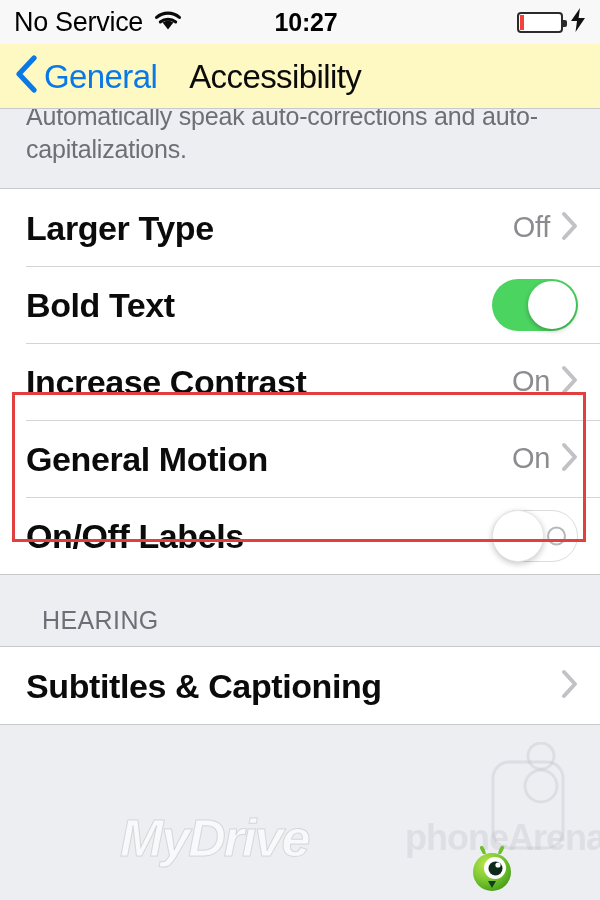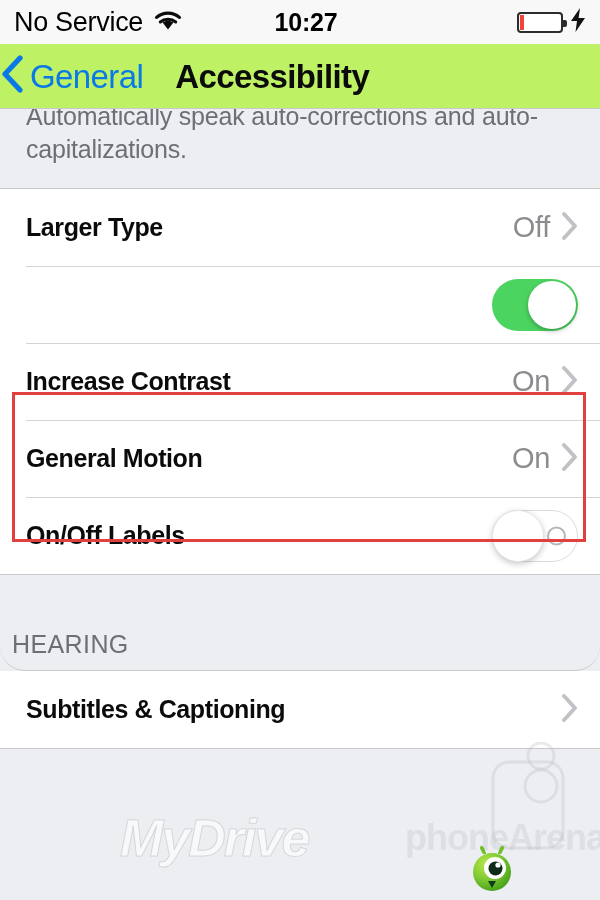--- a/index.html
+++ b/index.html
@@ -88,41 +88,42 @@
   }
   .bolt-icon {
     margin-left: 5px;
     display: block;
   }
 
   
   .nav-bar {
     position: relative;
     height: 64px;
-    background: #bef264;
-    display: flex;
-    align-items: center;
+    background: #fef9c3;
+    display: flex;
+    align-items: center;
+    padding-left: 14px;
     box-sizing: border-box;
   }
   .back-btn {
     display: flex;
     align-items: center;
     gap: 7px;
     cursor: pointer;
   }
   .back-chevron { display: block; }
   .back-label {
     font-size: 33px;
     color: #0a79e8;
     letter-spacing: -0.6px;
     line-height: 1;
   }
   .nav-title {
     font-size: 33px;
-    font-weight: bold;
+    font-weight: normal;
     color: #0b0b0b;
     letter-spacing: -0.6px;
     margin-left: 32px;
     line-height: 1;
   }
 
   
   .content {
     position: relative;
   }
@@ -165,21 +166,21 @@
     cursor: pointer;
   }
   .row + .row::before {
     content: "";
     position: absolute;
     left: 26px; right: 0; top: 0;
     height: 1px;
     background: #d3d4d8;
   }
   .row-label {
-    font-size: 25px;
+    font-size: 34px;
     font-weight: bold;
     color: #0b0b0b;
     letter-spacing: -0.4px;
     line-height: 1;
   }
   .row-right {
     margin-left: auto;
     display: flex;
     align-items: center;
     gap: 11px;
@@ -238,27 +239,26 @@
     width: 19px;
     height: 19px;
     border: 2px solid #b6b7bb;
     border-radius: 50%;
     box-sizing: border-box;
   }
 
   
   .section-header {
     background: #eceef2;
-    height: 96px;
+    height: 72px;
     display: flex;
     align-items: flex-end;
-    padding: 0 0 13px 12px;
+    padding: 0 0 13px 42px;
     box-sizing: border-box;
     border-bottom: 1px solid #c8c9cd;
-    border-radius: 25px;
   }
   .section-header-text {
     font-size: 25px;
     color: #6d6f76;
     letter-spacing: 0.4px;
     line-height: 1;
   }
 
   
   .annotation-box {
@@ -376,20 +376,21 @@
           <span class="row-value">Off</span>
           <span class="chevron-right">
             <svg width="17" height="30" viewBox="0 0 17 30">
               <path d="M3 3 L14 15 L3 27" stroke="#c2c2c6" stroke-width="4" fill="none" stroke-linecap="round" stroke-linejoin="round"></path>
             </svg>
           </span>
         </span>
       </div>
 
       <div class="row">
+        <span class="row-label">Bold Text</span>
         <span class="row-right">
           <span class="toggle on">
             <span class="knob"></span>
           </span>
         </span>
       </div>
 
       <div class="row">
         <span class="row-label">Increase Contrast</span>
         <span class="row-right">

